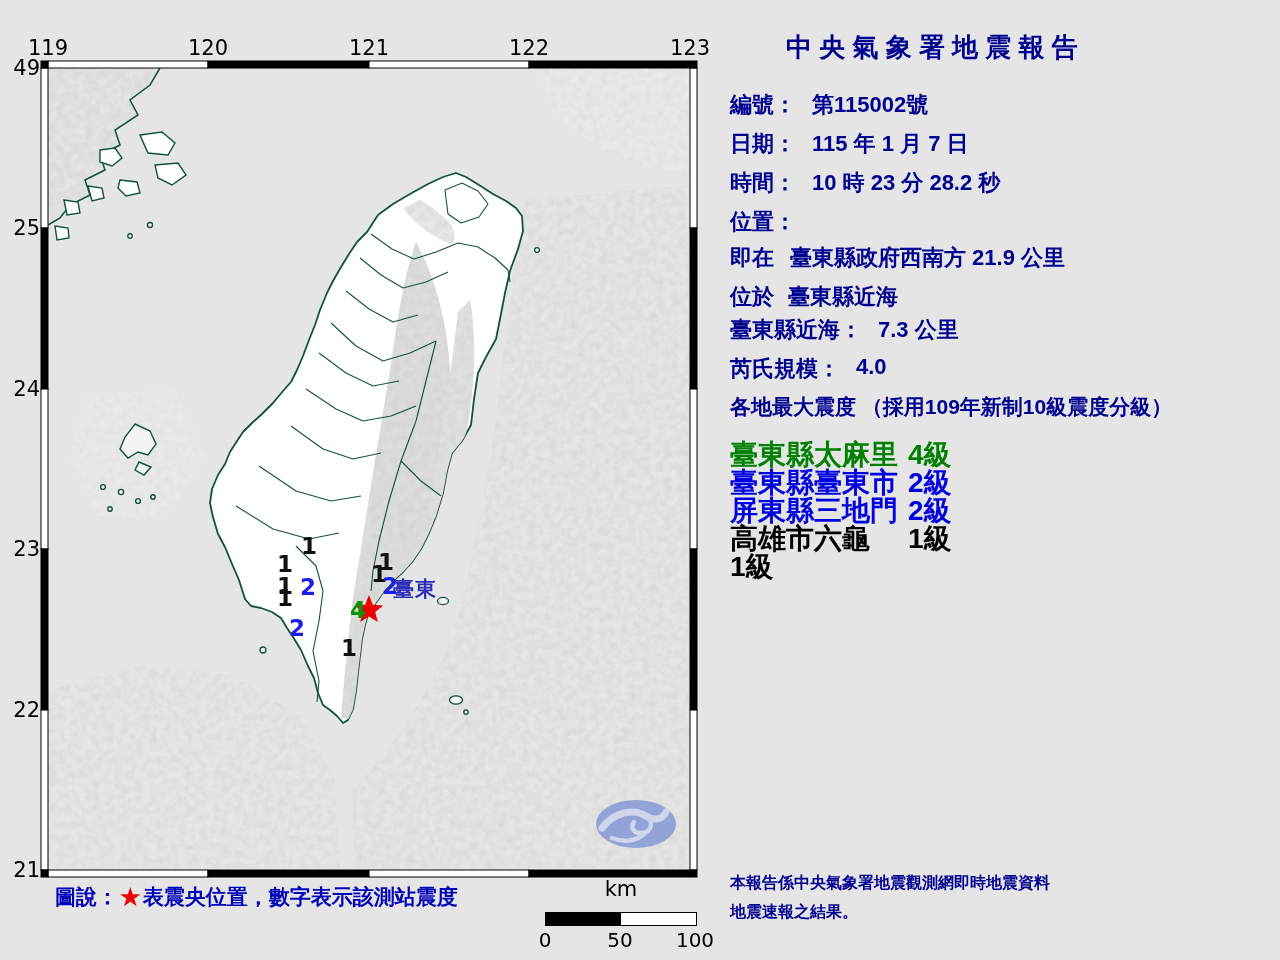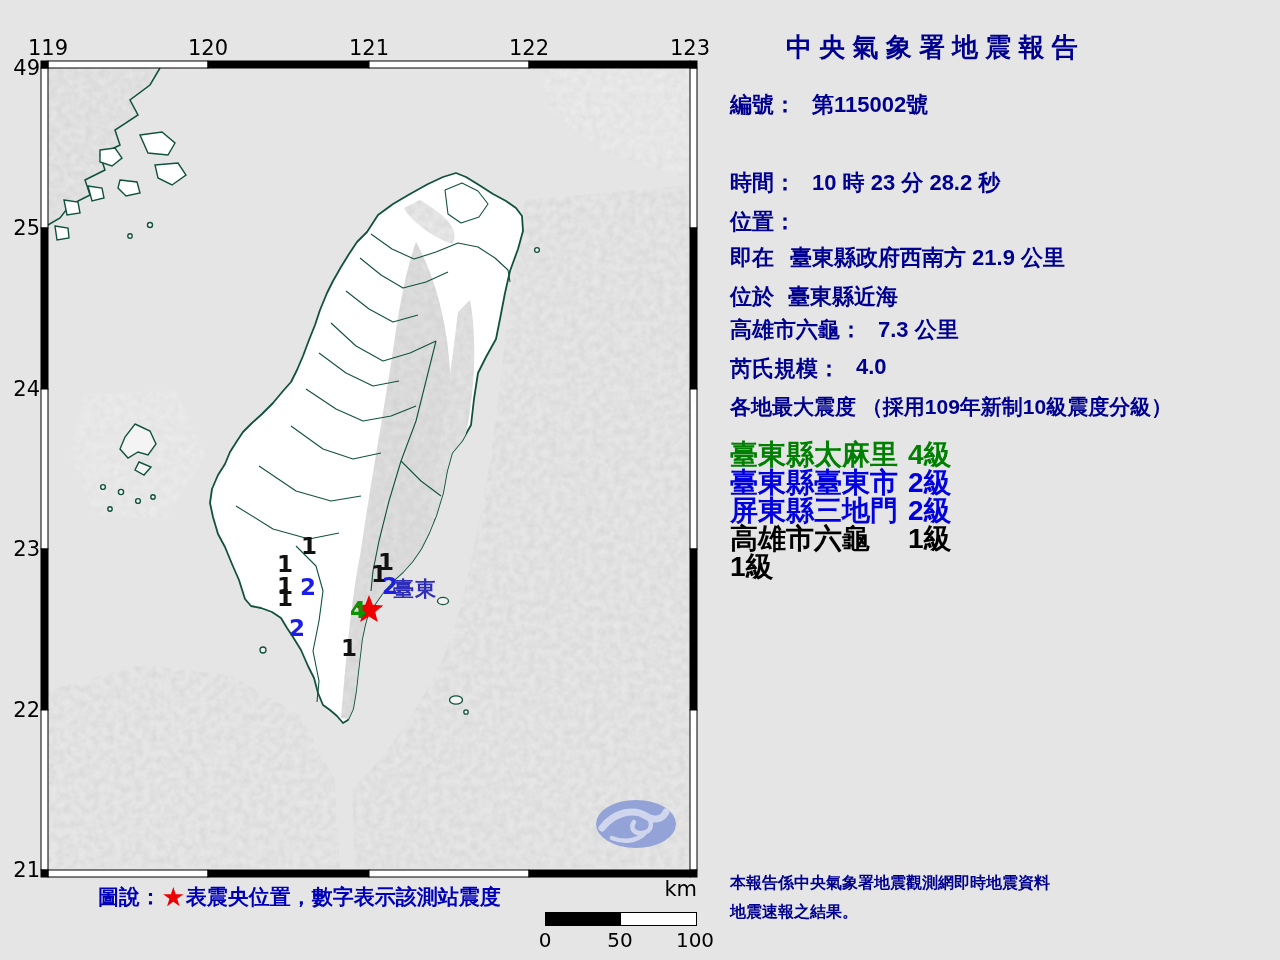--- a/index.html
+++ b/index.html
@@ -13,24 +13,24 @@
   .axis-left{width:36px;text-align:right;left:4px;transform:translateY(-50%);}
   .st{position:absolute;font:bold 23px "DejaVu Sans",sans-serif;line-height:1;
       transform:translate(-50%,-50%);}
   .st-black{color:#111111;}
   .st-blue{color:#1d1de8;}
   .st-green{color:#0a9400;}
   #city-label{position:absolute;left:393px;top:575px;font-size:21px;font-weight:700;
       color:#2e2eb8;letter-spacing:1px;}
   
   #legend{position:absolute;left:55px;top:883px;display:flex;align-items:flex-end;
-      font-size:21px;font-weight:700;color:#0000bb;white-space:nowrap;margin-left:43px;}
+      font-size:21px;font-weight:700;color:#0000bb;white-space:nowrap;}
   #legend .star{color:#ee0000;font-size:23px;margin:0 2px;}
   
-  #km-label{position:absolute;left:545px;top:877px;width:152px;text-align:right;
+  #km-label{position:absolute;left:545px;top:877px;width:152px;text-align:center;
       font:21px "DejaVu Sans",sans-serif;color:#000;}
   #scalebar{position:absolute;left:545px;top:912px;width:150px;height:12px;
       border:1px solid #000;background:#fff;}
   #scalebar .half{position:absolute;left:0;top:0;width:50%;height:100%;background:#000;}
   .sb-tick{position:absolute;top:928px;transform:translateX(-50%);
       font:20px "DejaVu Sans",sans-serif;color:#000;}
   
   #info-panel{position:absolute;left:720px;top:0;width:560px;height:960px;}
   #report-title{position:absolute;left:22px;top:30px;font-size:26px;font-weight:700;
       color:#000090;white-space:nowrap;margin-left:44px;}
@@ -232,37 +232,41 @@
     <span class="sb-tick" style="left:695px">100</span>
   </div>
 
   <div id="info-panel">
     <div id="report-title">中 央 氣 象 署 地 震 報 告</div>
 
     <div class="info-line" style="top:90px">
       <span>編號：</span>
       <span>第115002號</span>
     </div>
+    <div class="info-line" style="top:129px">
+      <span>日期：</span>
+      <span>115 年 1 月 7 日</span>
+    </div>
     <div class="info-line" style="top:168px">
       <span>時間：</span>
       <span>10 時 23 分 28.2 秒</span>
     </div>
     <div class="info-line" style="top:207px">
       <span>位置：</span>
     </div>
     <div class="info-line" style="top:243px;">
       <span>即在</span>
       <span>臺東縣政府西南方 21.9 公里</span>
     </div>
     <div class="info-line" style="top:282px;gap:14px">
       <span>位於</span>
       <span>臺東縣近海</span>
     </div>
     <div class="info-line" style="top:315px">
-      <span>高雄市六龜：</span>
+      <span>臺東縣近海：</span>
       <span>7.3 公里</span>
     </div>
     <div class="info-line" style="top:354px">
       <span>芮氏規模：</span>
       <span>4.0</span>
     </div>
 
     <div id="int-header">各地最大震度 （採用109年新制10級震度分級）</div>
 
     <div class="int-row c-green" style="top:436px">

